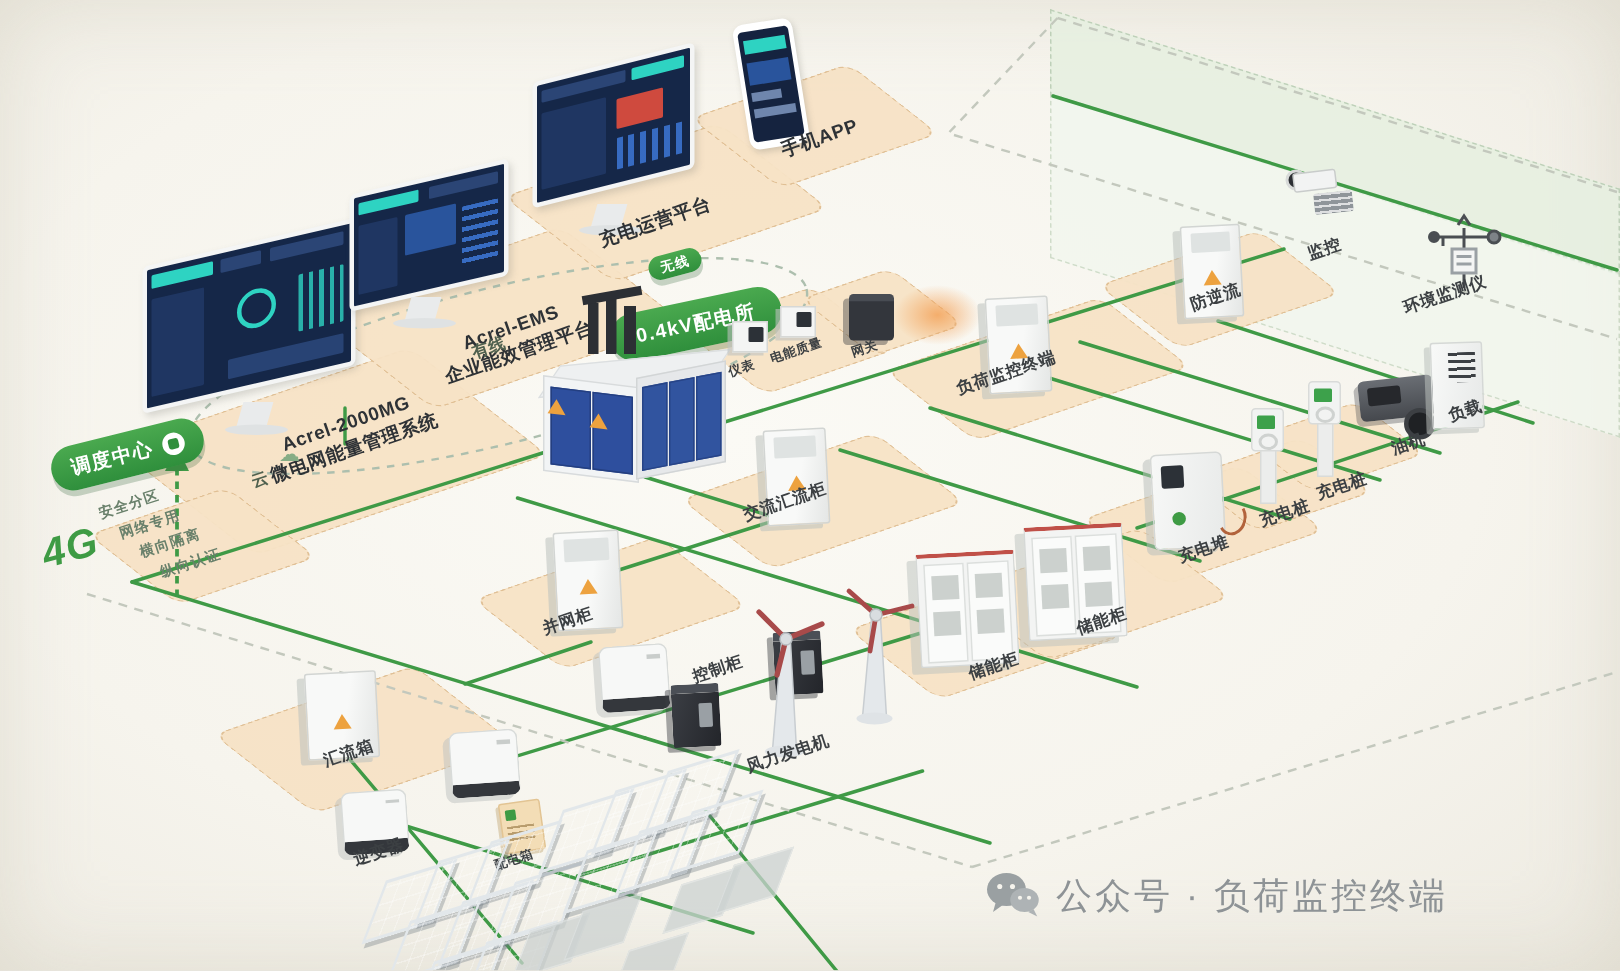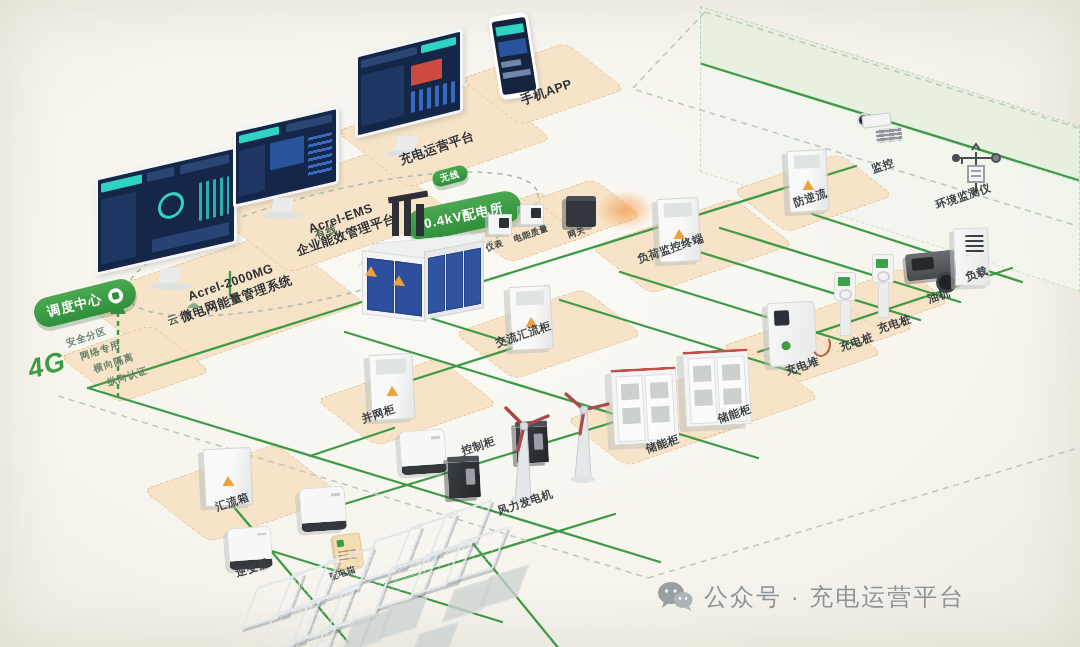--- a/index.html
+++ b/index.html
@@ -410,16 +410,16 @@
     <svg width="38" height="34" viewBox="0 0 38 34">
       <ellipse cx="15" cy="13" rx="13" ry="11" fill="#9aa0a2"></ellipse>
       <polygon points="8,21 6,28 13,23" fill="#9aa0a2"></polygon>
       <circle cx="10.5" cy="11" r="1.7" fill="#f6f4ed"></circle>
         <circle cx="19" cy="11" r="1.7" fill="#f6f4ed"></circle>
       <ellipse cx="27" cy="20" rx="9.5" ry="8" fill="#aeb3b5"></ellipse>
       <polygon points="33,26 35.5,31 29.5,28" fill="#aeb3b5"></polygon>
       <circle cx="24" cy="18.5" r="1.4" fill="#f6f4ed"></circle>
         <circle cx="30" cy="18.5" r="1.4" fill="#f6f4ed"></circle>
     </svg>
-    <span class="txt">公众号 · 充电运营平台</span>
+    <span class="txt">公众号 · 负荷监控终端</span>
   </div>
 
 </div>
 
 </body></html>

